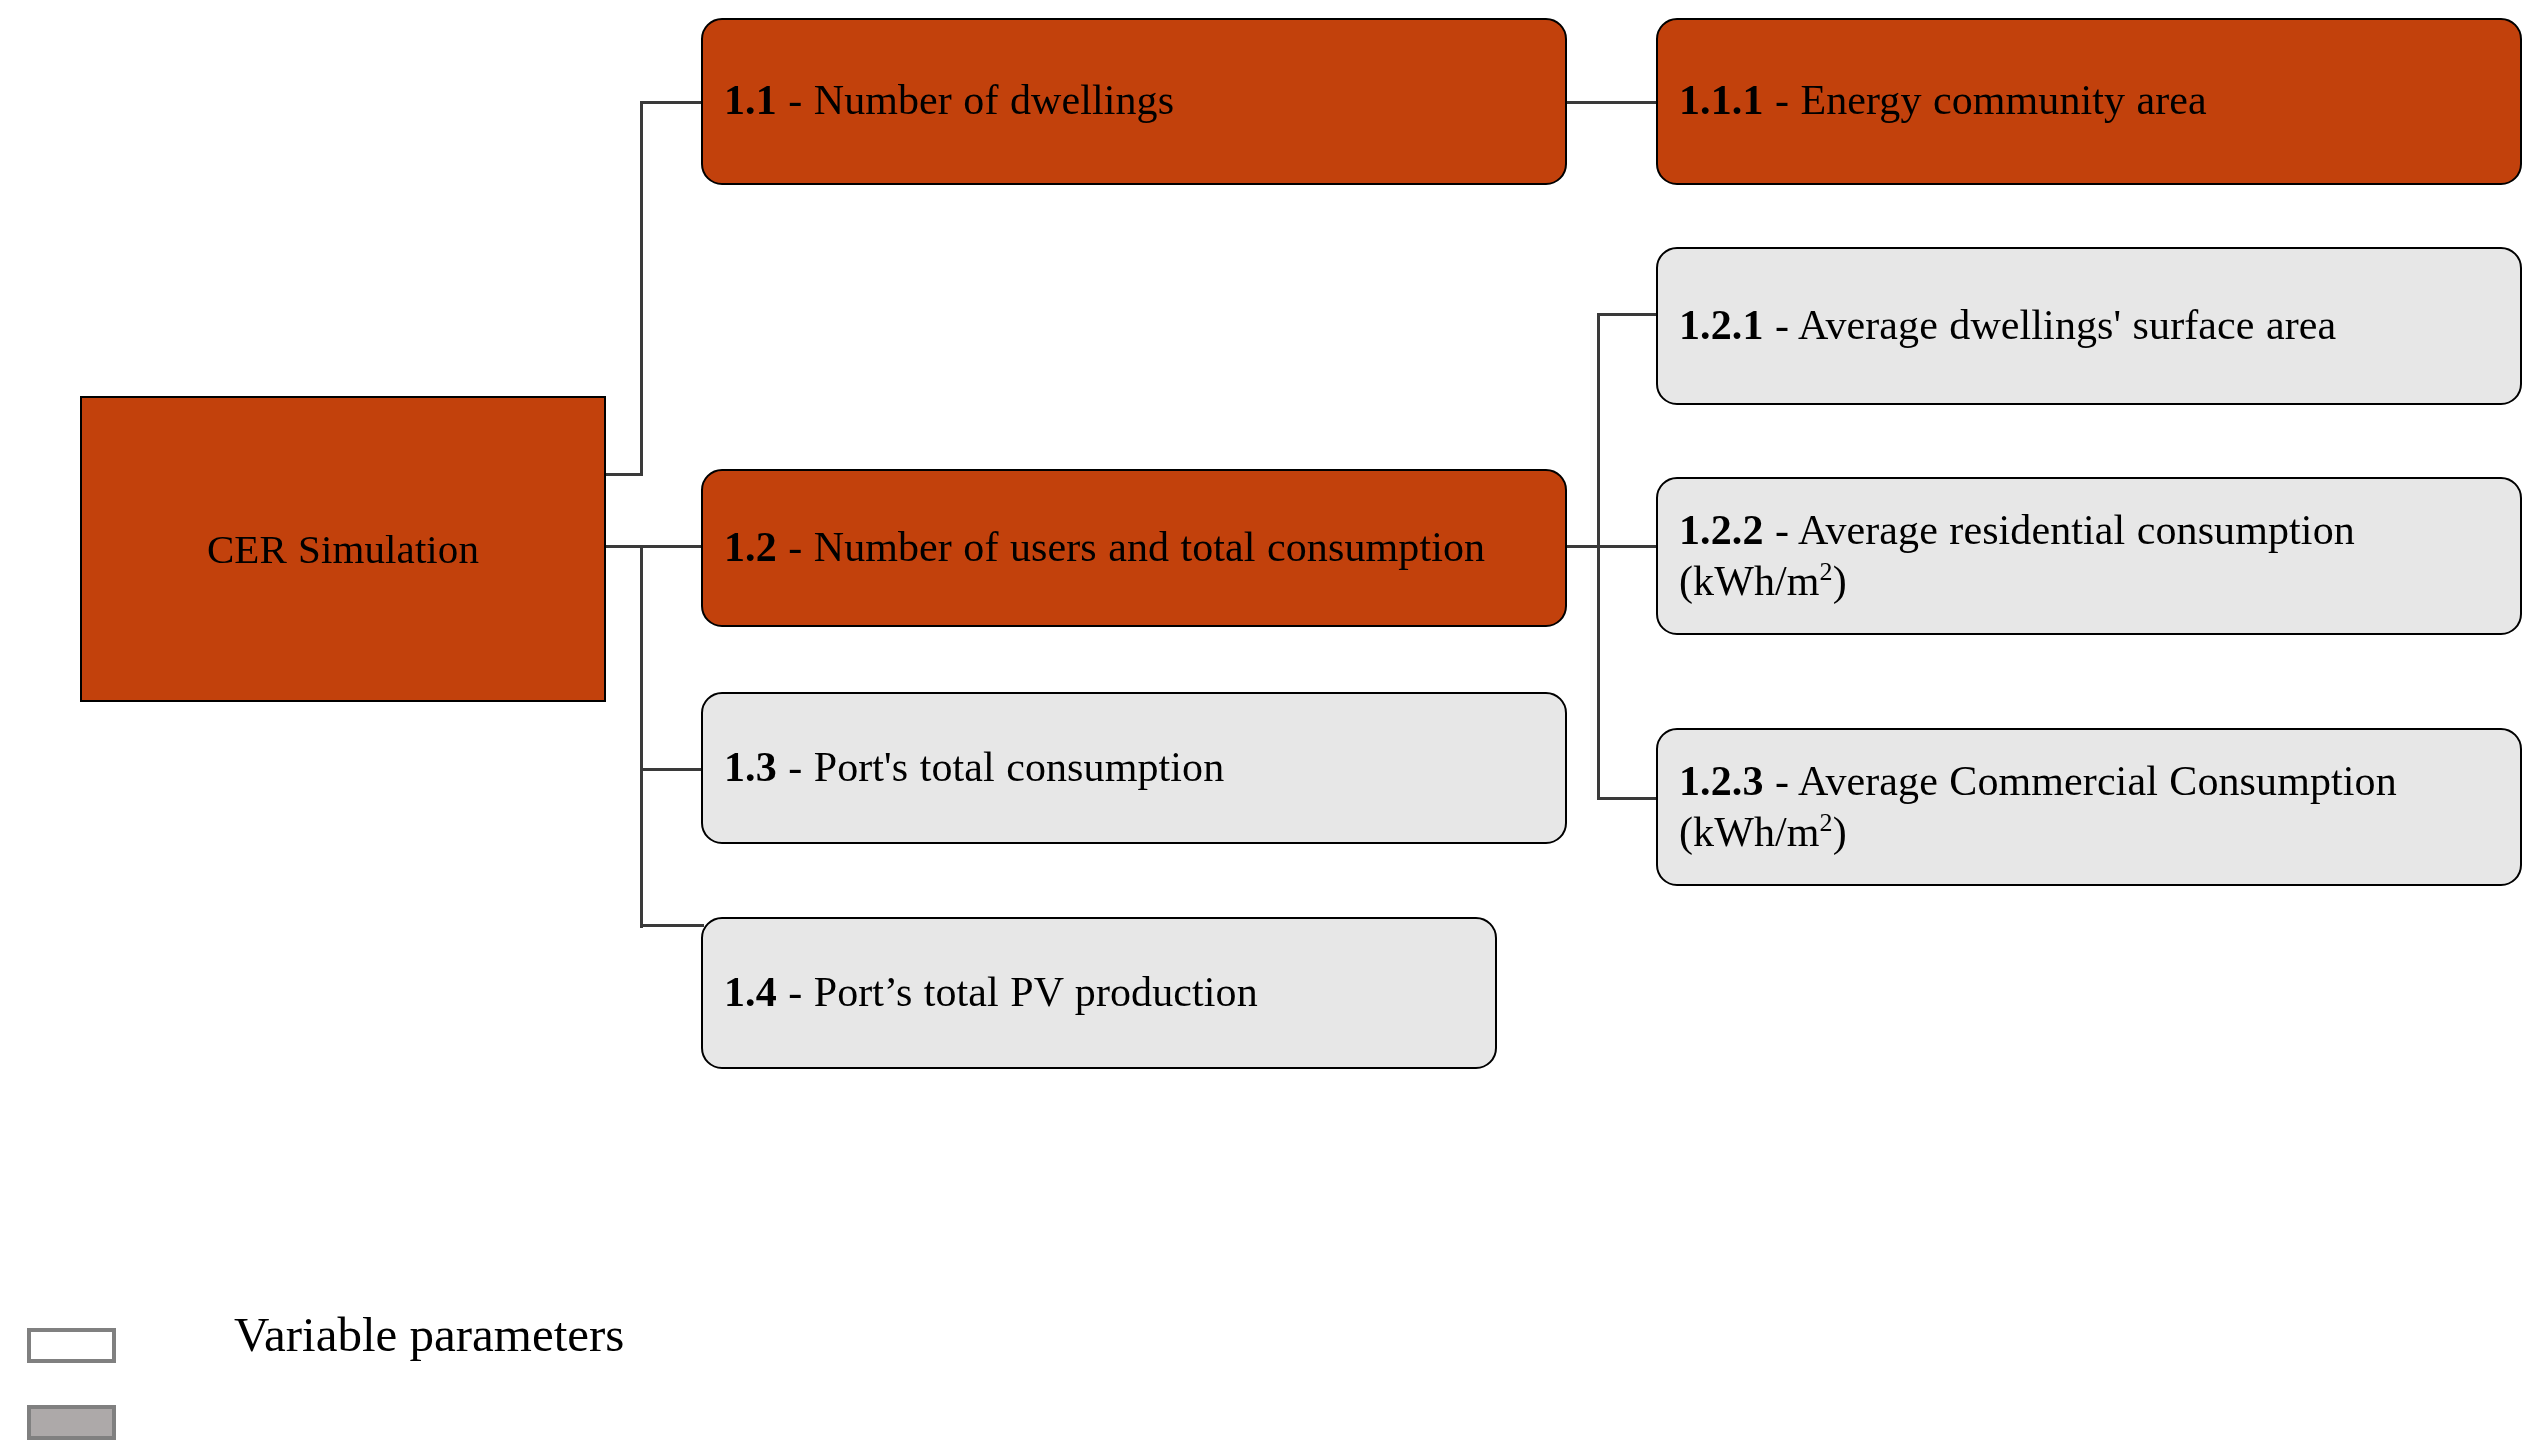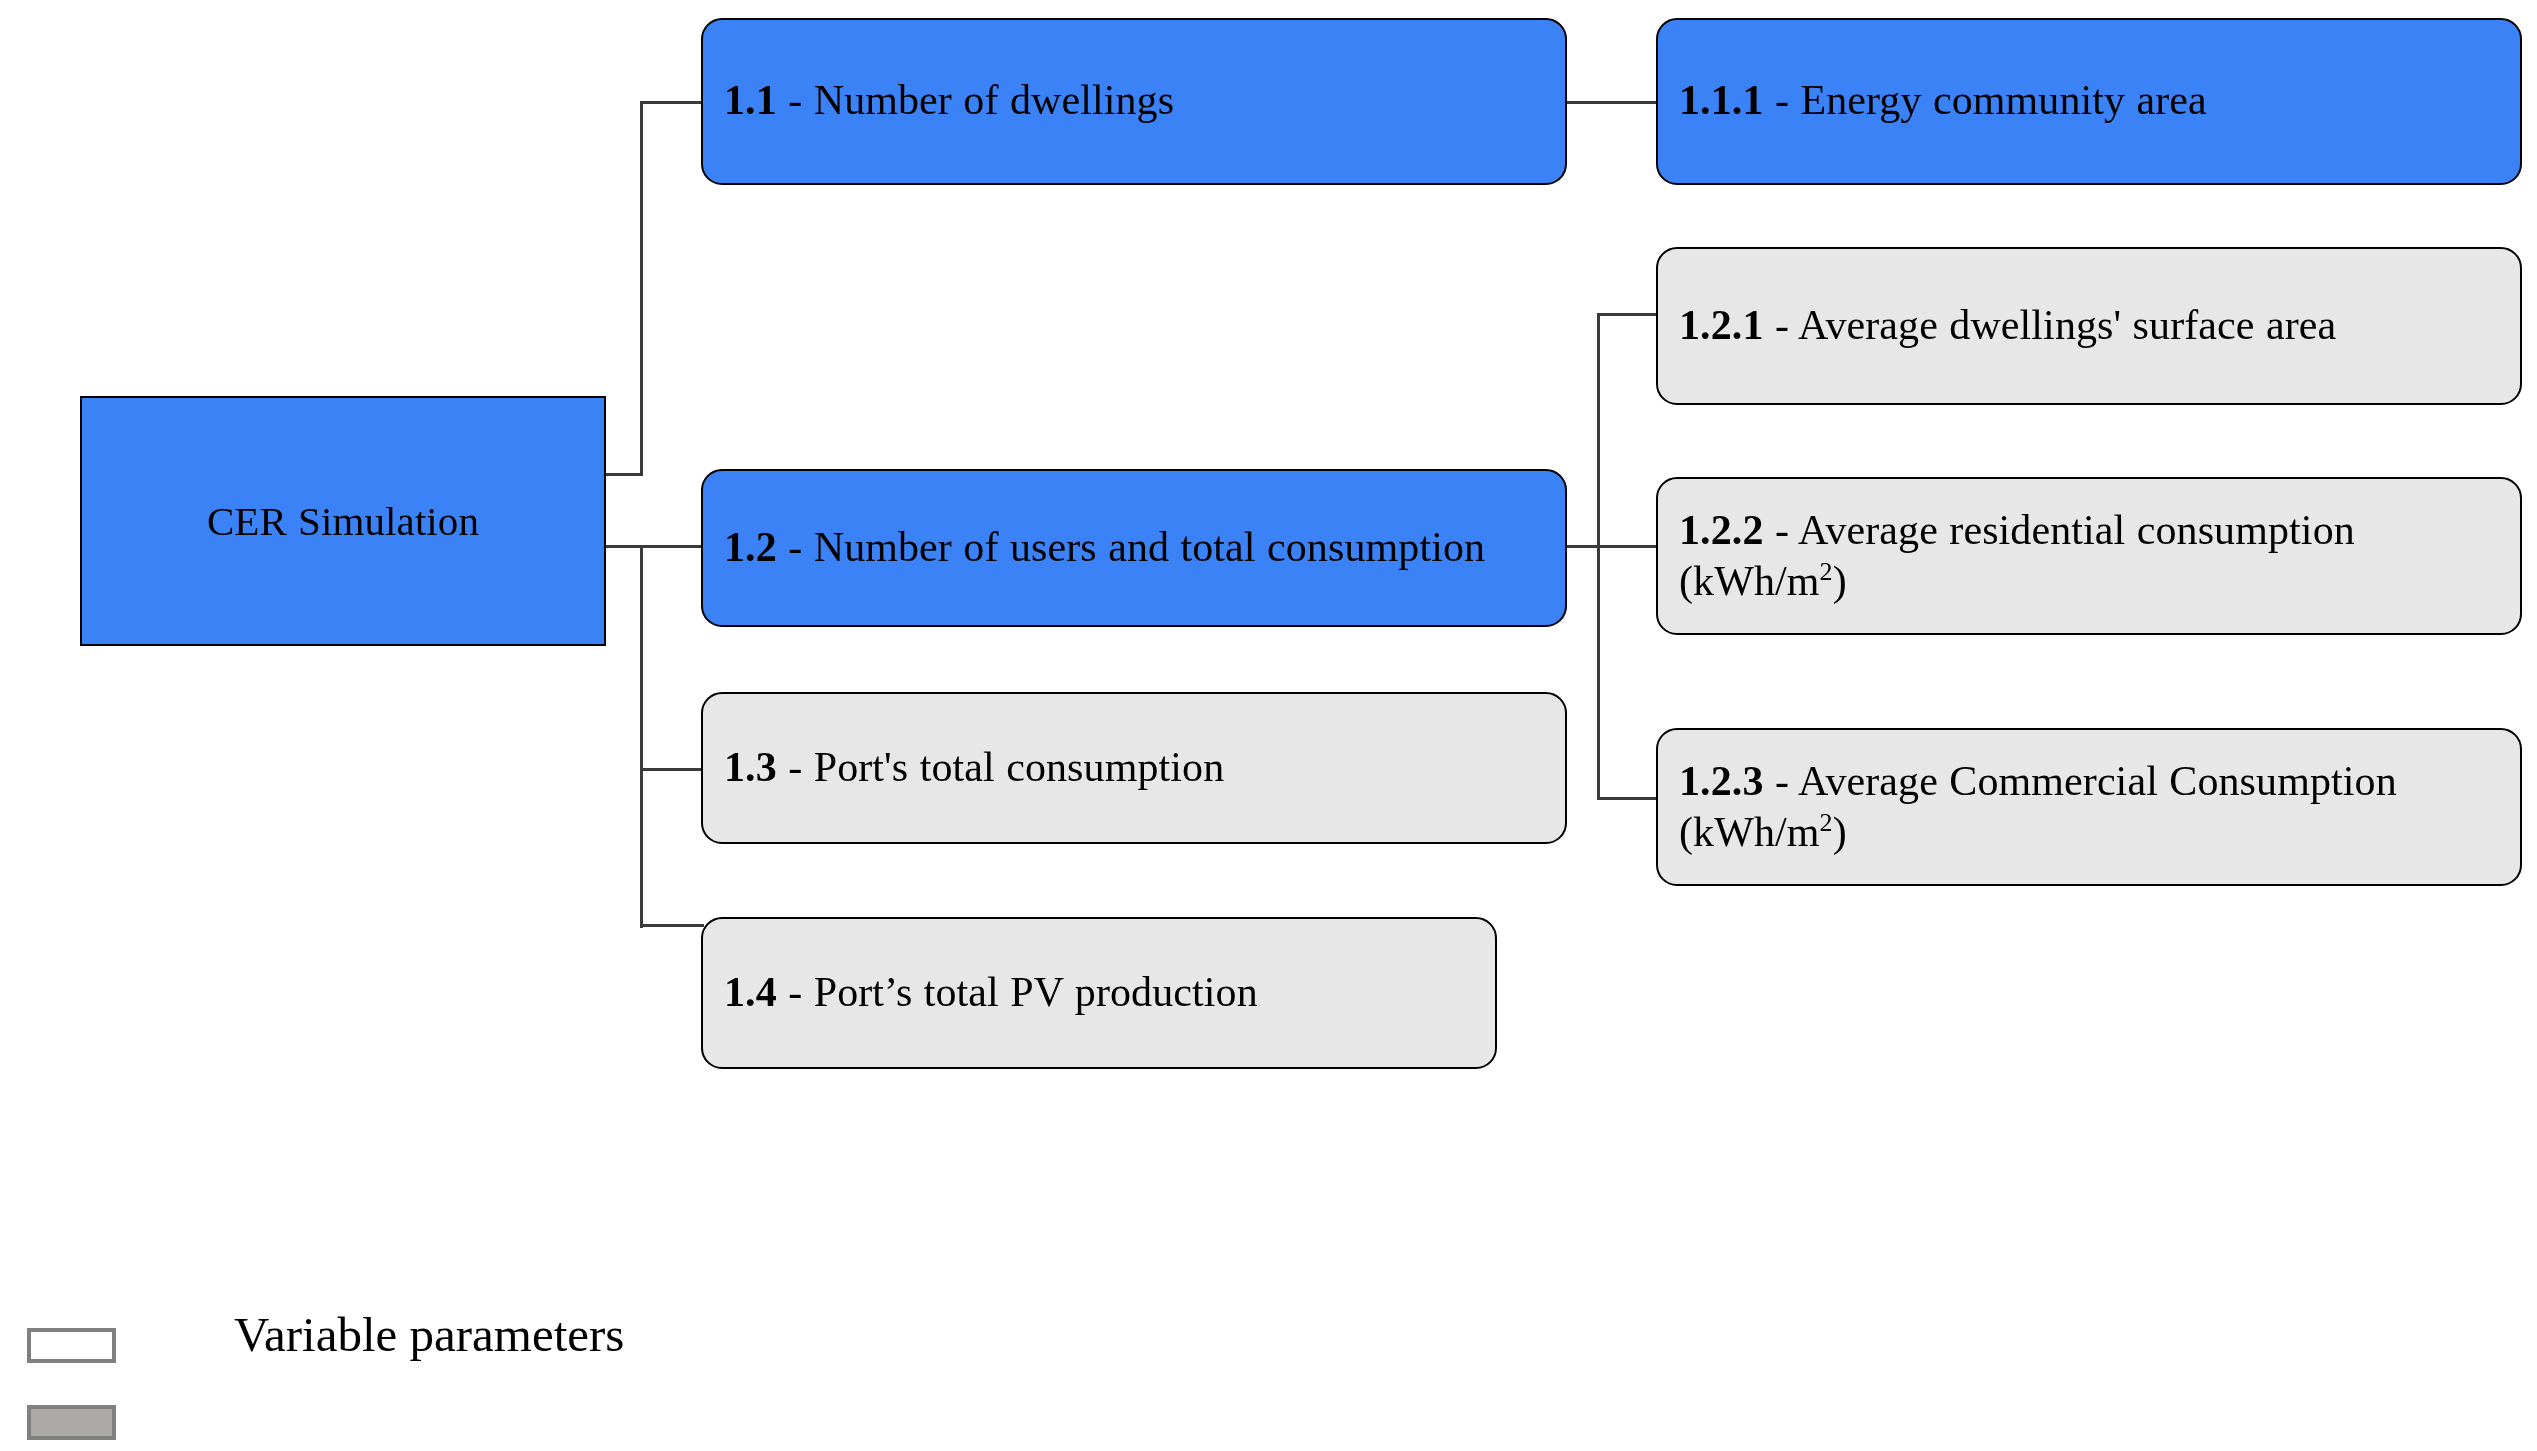--- a/index.html
+++ b/index.html
@@ -54,21 +54,21 @@
   }
 
   
   .node.child {
     border-radius: 21px;
   }
   .node.fixed {
     background: #e7e7e7;
   }
   .node.variable {
-    background: #3b82f6;
+    background: #c2410c;
   }
 
   sup {
     font-size: 0.62em;
     vertical-align: super;
     line-height: 0;
   }
 
   
   .lineh, .linev {
@@ -126,21 +126,21 @@
 
   <div class="lineh" style="left:1565px; top:545px; width:35px;"></div>
 
   <div class="linev" style="left:1597px; top:313px; height:235px;"></div>
   <div class="linev" style="left:1597px; top:545px; height:255px;"></div>
 
   <div class="lineh" style="left:1597px; top:313px; width:61px;"></div>
   <div class="lineh" style="left:1597px; top:545px; width:61px;"></div>
   <div class="lineh" style="left:1597px; top:797px; width:61px;"></div>
 
-  <div class="node root variable" style="left:80px; top:396px; width:526px; height:250px;">
+  <div class="node root variable" style="left:80px; top:396px; width:526px; height:306px;">
     <span class="node-text">CER Simulation</span>
   </div>
 
   <div class="node child variable" style="left:701px; top:17.5px; width:866px; height:167px;">
     <span class="node-text">
       <span class="idx">1.1</span><span> - </span><span>Number of dwellings</span>
     </span>
   </div>
 
   <div class="node child variable" style="left:1656px; top:17.5px; width:866px; height:167px;">

